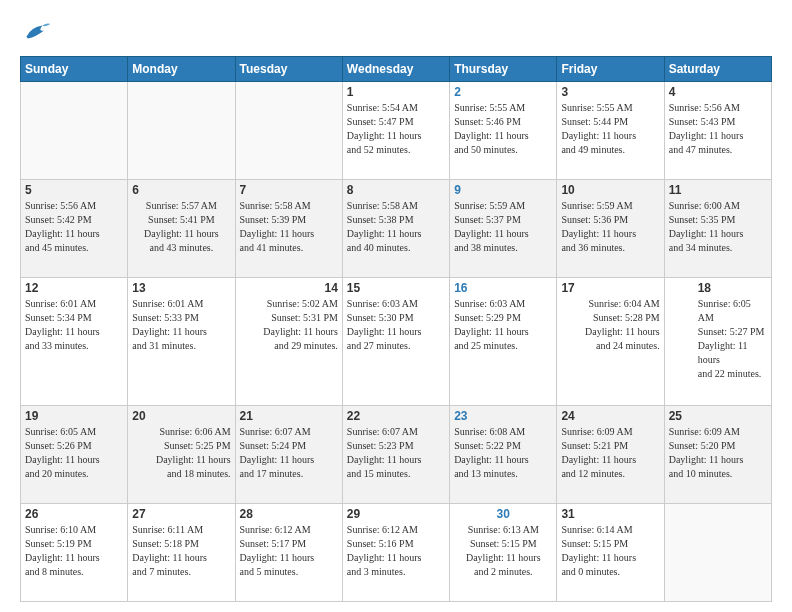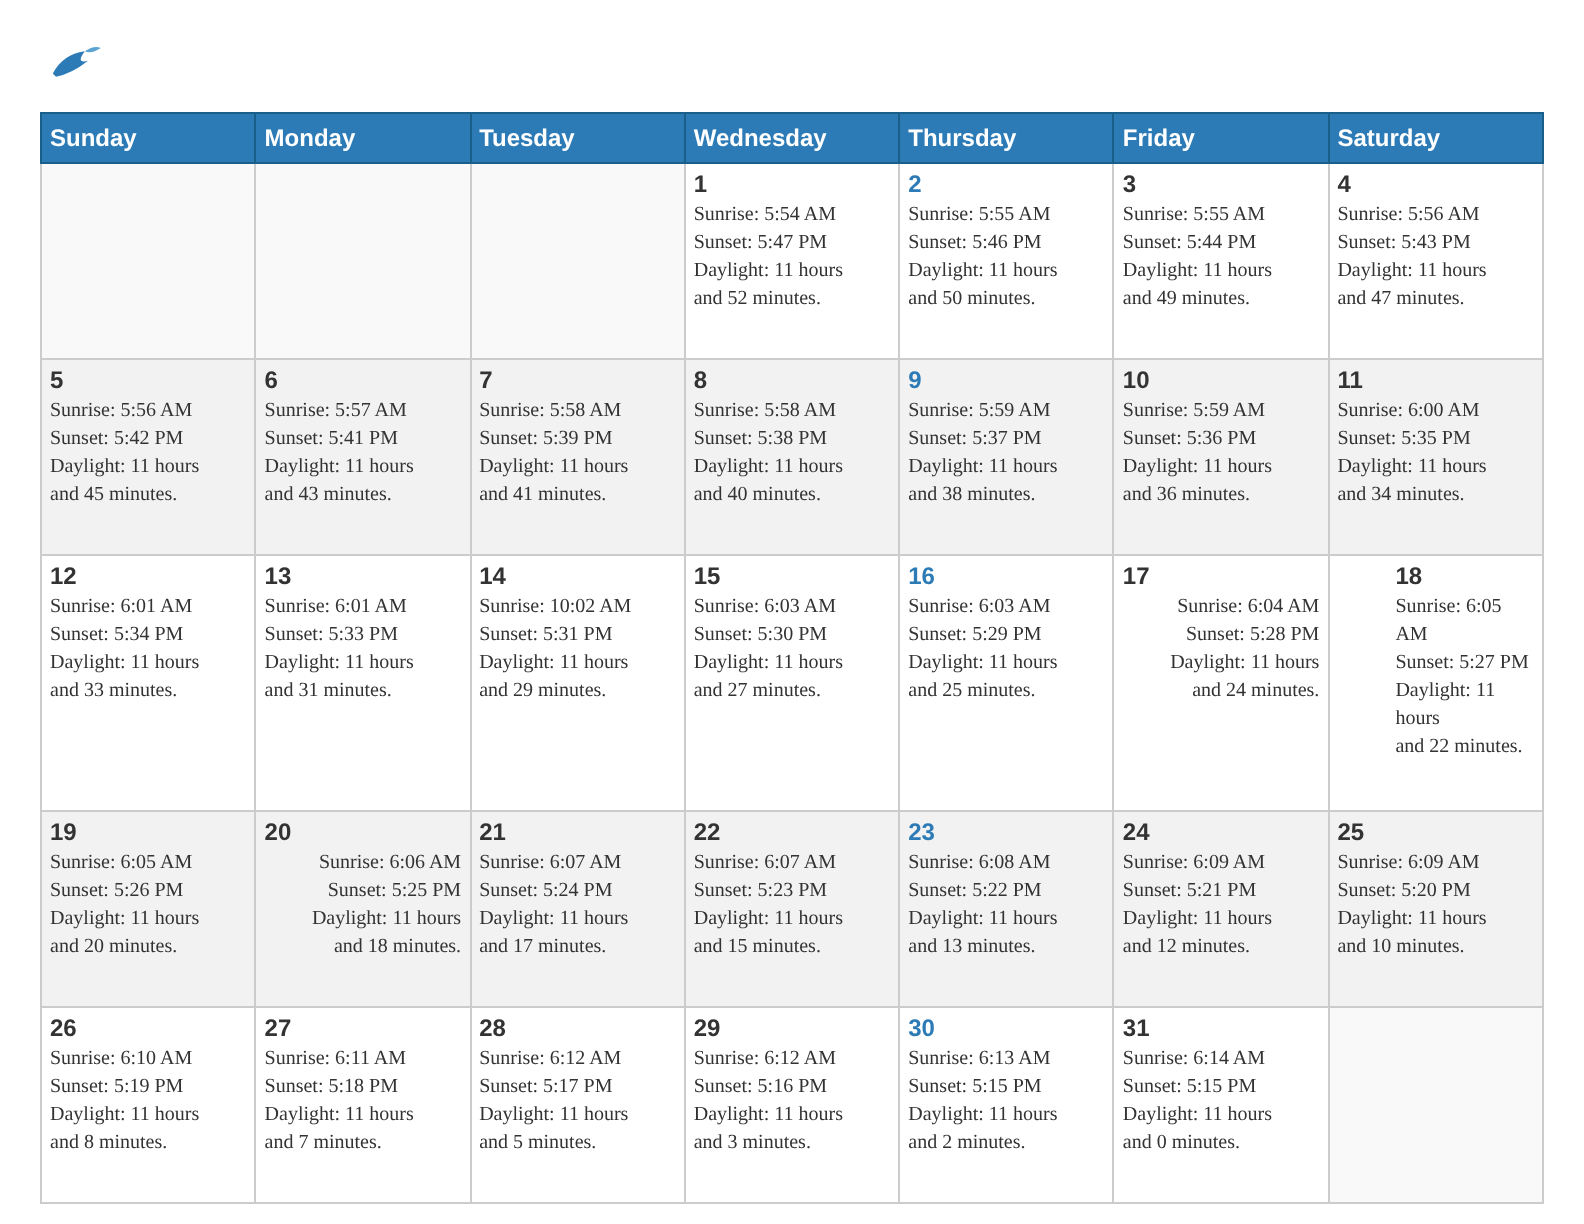--- a/index.html
+++ b/index.html
@@ -170,21 +170,21 @@
         <tr>
           <td style="background: rgb(242, 242, 242);">
             <span class="day-num">5</span>
             <div class="cell-info" style="white-space: pre-line;">Sunrise: 5:56 AM
 Sunset: 5:42 PM
 Daylight: 11 hours
 and 45 minutes.</div>
           </td>
           <td style="background: rgb(242, 242, 242);">
             <span class="day-num">6</span>
-            <div class="cell-info" style="white-space: pre-line;">Sunrise: 5:57 AM
+            <div class="cell-info" style="white-space: pre-line; text-align: center;">Sunrise: 5:57 AM
 Sunset: 5:41 PM
 Daylight: 11 hours
 and 43 minutes.</div>
           </td>
           <td style="background: rgb(242, 242, 242);">
             <span class="day-num">7</span>
             <div class="cell-info" style="white-space: pre-line;">Sunrise: 5:58 AM
 Sunset: 5:39 PM
 Daylight: 11 hours
 and 41 minutes.</div>
@@ -226,23 +226,23 @@
 Daylight: 11 hours
 and 33 minutes.</div>
           </td>
           <td style="background: rgb(255, 255, 255);">
             <span class="day-num">13</span>
             <div class="cell-info" style="white-space: pre-line;">Sunrise: 6:01 AM
 Sunset: 5:33 PM
 Daylight: 11 hours
 and 31 minutes.</div>
           </td>
-          <td style="background: rgb(255, 255, 255);">
+          <td style="background: rgb(255, 255, 255); text-align: right;">
             <span class="day-num">14</span>
-            <div class="cell-info" style="white-space: pre-line;">Sunrise: 10:02 AM
+            <div class="cell-info" style="white-space: pre-line;">Sunrise: 5:02 AM
 Sunset: 5:31 PM
 Daylight: 11 hours
 and 29 minutes.</div>
           </td>
           <td style="background: rgb(255, 255, 255);">
             <span class="day-num">15</span>
             <div class="cell-info" style="white-space: pre-line;">Sunrise: 6:03 AM
 Sunset: 5:30 PM
 Daylight: 11 hours
 and 27 minutes.</div>
@@ -342,21 +342,21 @@
 Daylight: 11 hours
 and 5 minutes.</div>
           </td>
           <td style="background: rgb(255, 255, 255);">
             <span class="day-num">29</span>
             <div class="cell-info" style="white-space: pre-line;">Sunrise: 6:12 AM
 Sunset: 5:16 PM
 Daylight: 11 hours
 and 3 minutes.</div>
           </td>
-          <td style="background: rgb(255, 255, 255);">
+          <td style="background: rgb(255, 255, 255); text-align: center;">
             <span class="day-num thursday">30</span>
             <div class="cell-info" style="white-space: pre-line;">Sunrise: 6:13 AM
 Sunset: 5:15 PM
 Daylight: 11 hours
 and 2 minutes.</div>
           </td>
           <td style="background: rgb(255, 255, 255);">
             <span class="day-num">31</span>
             <div class="cell-info" style="white-space: pre-line;">Sunrise: 6:14 AM
 Sunset: 5:15 PM

